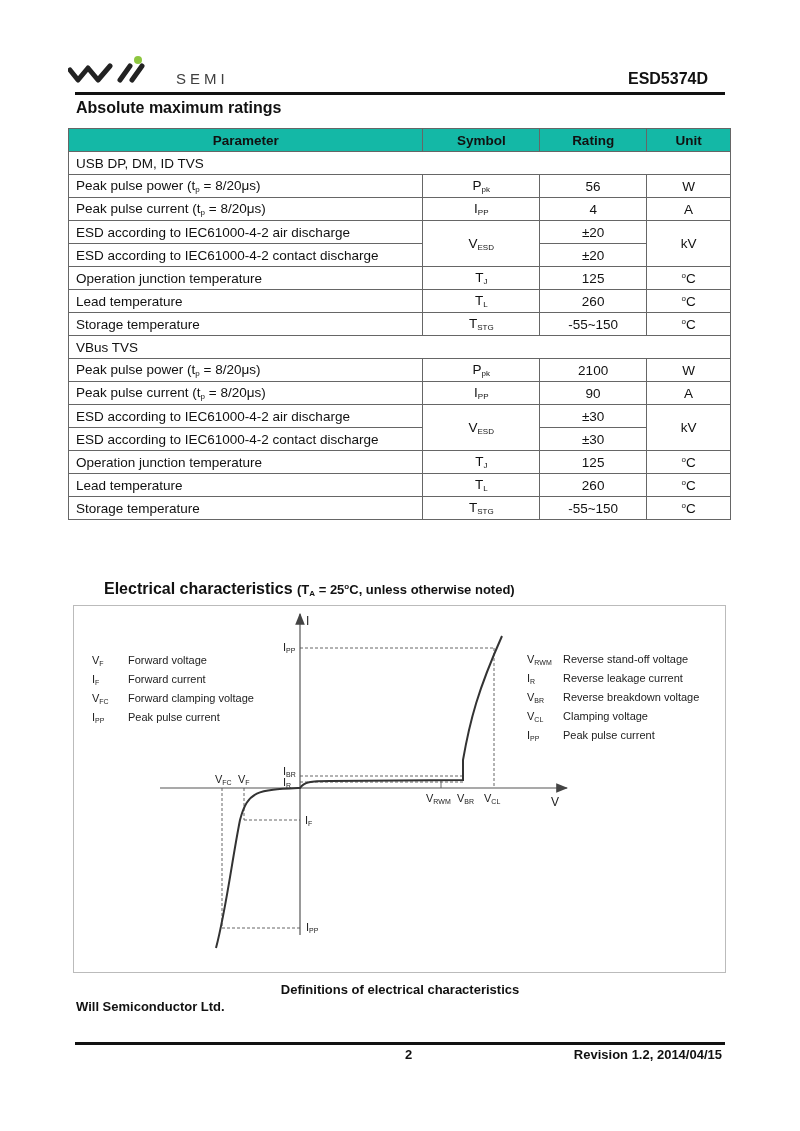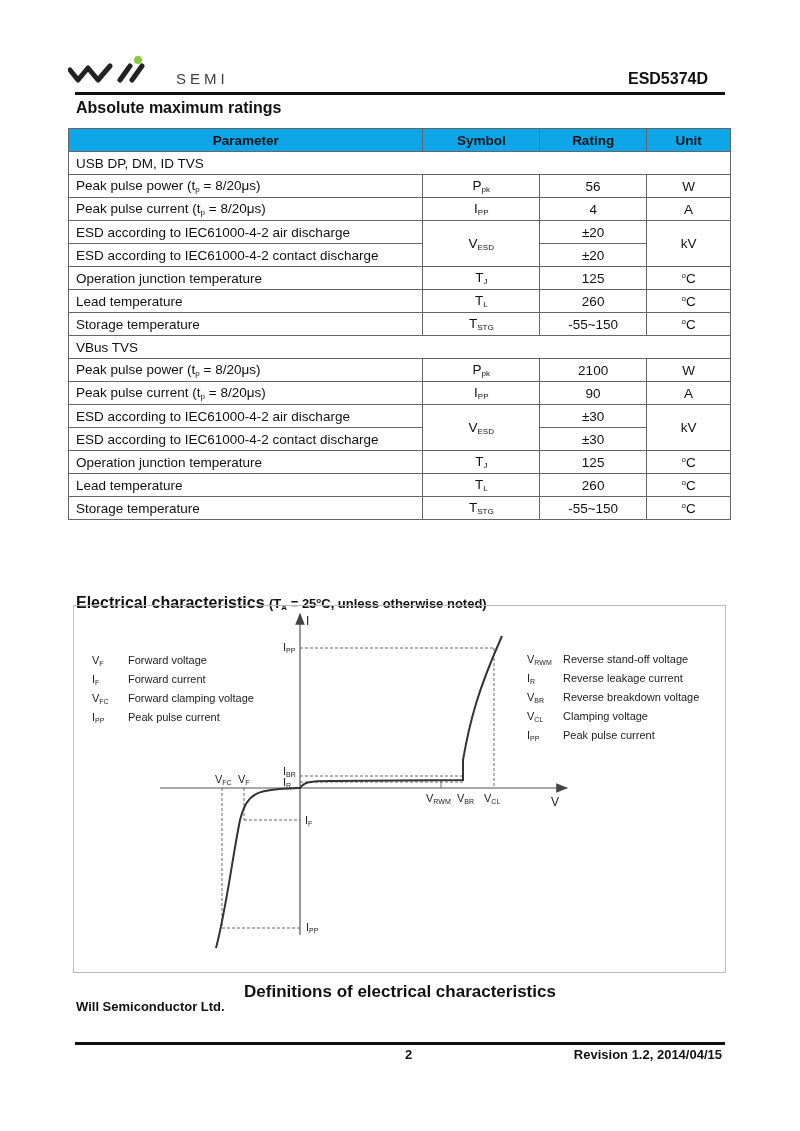--- a/index.html
+++ b/index.html
@@ -5,27 +5,27 @@
   html, body { margin: 0; padding: 0; background: #ffffff; }
   body { width: 800px; height: 1131px; position: relative; font-family: "Liberation Sans", sans-serif; color: #111; overflow: hidden; }
   .abs { position: absolute; }
   .logo { left: 68px; top: 56px; width: 190px; height: 32px; }
   .logo-semi { left: 176px; top: 70px; font-size: 15px; letter-spacing: 4px; color: #404040; }
   .doc-id { right: 92px; top: 70px; font-size: 16px; font-weight: bold; text-align: right; }
   .rule { left: 75px; width: 650px; height: 3px; background: #111; }
   .section-title { left: 76px; font-size: 16px; font-weight: bold; }
   table.ratings { position: absolute; left: 68px; top: 128px; width: 663px; border-collapse: collapse; font-size: 13.5px; }
   table.ratings td, table.ratings th { border: 1px solid #666; height: 22px; padding: 0 7px; }
-  table.ratings th { background: #0ea5e9; font-weight: bold; text-align: center; }
+  table.ratings th { background: #14b8a6; font-weight: bold; text-align: center; }
   table.ratings td.c { text-align: center; }
   table.ratings td.group { font-weight: normal; }
   sub { font-size: 8px; vertical-align: -2px; }
   sup { font-size: 8px; vertical-align: 5px; }
   .chart-frame { left: 73px; top: 605px; width: 651px; height: 366px; border: 1px solid #bbb; }
-  .caption { left: 0; width: 800px; top: 982px; text-align: center; font-size: 17px; font-weight: bold; }
+  .caption { left: 0; width: 800px; top: 982px; text-align: center; font-size: 13px; font-weight: bold; }
   .footer-left { left: 76px; top: 999px; font-size: 13px; font-weight: bold; }
   .footer-mid { left: 405px; top: 1047px; font-size: 13px; font-weight: bold; }
   .footer-right { right: 78px; top: 1047px; font-size: 13px; font-weight: bold; }
   svg text { font-family: "Liberation Sans", sans-serif; }
 </style>
 </head>
 <body>
 
 <svg class="abs logo" viewBox="0 0 190 32" width="190" height="32">
   <path d="M2 14 L10 24 L20 12 L30 24 L42 10" fill="none" stroke="#222" stroke-width="5" stroke-linecap="round" stroke-linejoin="round"></path>
@@ -137,21 +137,21 @@
       </tr>
       <tr>
         <td><span>Storage temperature</span></td>
         <td class="c"><span>T</span><sub>STG</sub></td>
         <td class="c">-55~150</td>
         <td class="c"><sup>o</sup><span>C</span></td>
       </tr>
     </tbody>
 </table>
 
-<div class="abs section-title" style="top:594px;">
+<div class="abs section-title" style="top:580px;margin-left:28px;">
   <span>Electrical characteristics</span>
   <span style="font-size:13px;"><span>(T</span><sub>A</sub><span> = 25</span><sup>o</sup><span>C, unless otherwise noted)</span></span>
 </div>
 
 <div class="abs chart-frame"></div>
 
 <svg class="abs" style="left:0;top:0;" width="800" height="1131">
   <defs>
     <marker id="arr" markerWidth="10" markerHeight="8" refX="9" refY="4" orient="auto">
       <path d="M0,0 L10,4 L0,8 z" fill="#444"></path>

